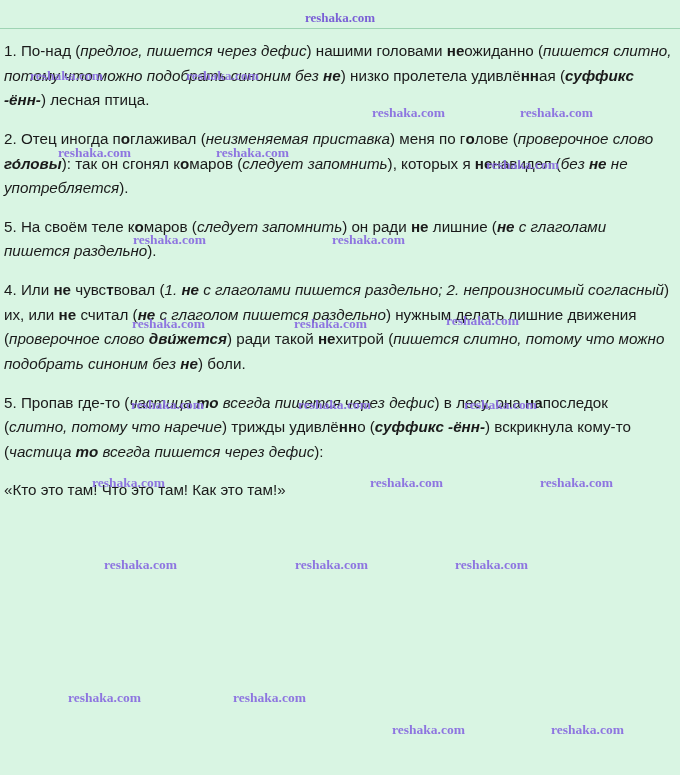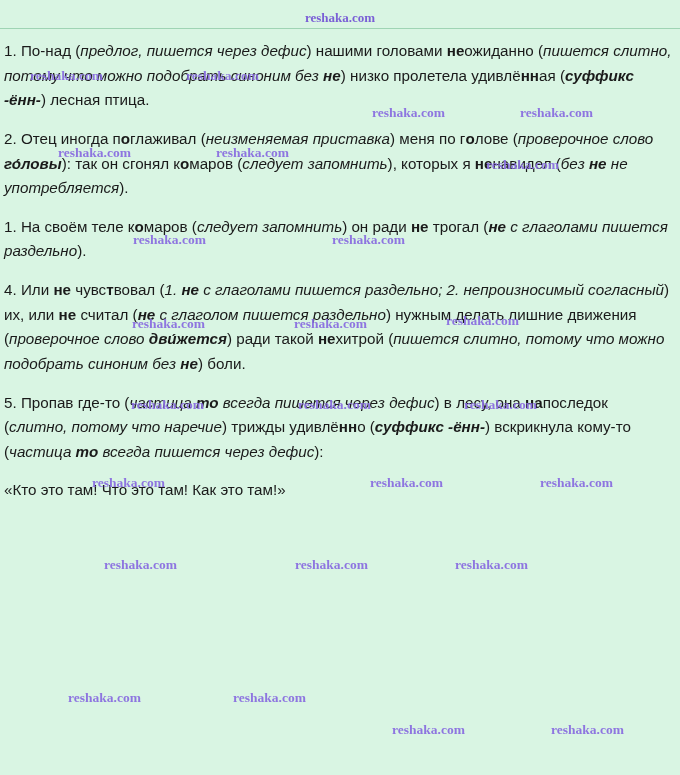--- a/index.html
+++ b/index.html
@@ -85,21 +85,21 @@
 
   <div class="top-watermark">
     <span class="wm">reshaka.com</span>
   </div>
 
   <hr class="divider">
 
   <div class="content" id="answers">
       <p class="para"><span>1. По-над (</span><span class="i">предлог, пишется через дефис</span><span>) нашими головами </span><span class="b">не</span><span>ожиданно (</span><span class="i">пишется слитно, потому что можно подобрать синоним без </span><span class="bi">не</span><span>) низко пролетела удивлё</span><span class="b">нн</span><span>ая (</span><span class="bi">суффикс -ённ-</span><span>) лесная птица.</span></p>
       <p class="para"><span>2. Отец иногда п</span><span class="b">о</span><span>глаживал (</span><span class="i">неизменяемая приставка</span><span>) меня по г</span><span class="b">о</span><span>лове (</span><span class="i">проверочное слово </span><span class="bi">го́ловы</span><span>): так он сгонял к</span><span class="b">о</span><span>маров (</span><span class="i">следует запомнить</span><span>), которых я </span><span class="b">не</span><span>навидел (</span><span class="i">без </span><span class="bi">не</span><span class="i"> не употребляется</span><span>).</span></p>
-      <p class="para"><span>1. На своём теле к</span><span class="b">о</span><span>маров (</span><span class="i">следует запомнить</span><span>) он ради </span><span class="b">не</span><span> трогал (</span><span class="bi">не</span><span class="i"> с глаголами пишется раздельно</span><span>).</span></p>
+      <p class="para"><span>5. На своём теле к</span><span class="b">о</span><span>маров (</span><span class="i">следует запомнить</span><span>) он ради </span><span class="b">не</span><span> лишние (</span><span class="bi">не</span><span class="i"> с глаголами пишется раздельно</span><span>).</span></p>
       <p class="para"><span>4. Или </span><span class="b">не</span><span> чувс</span><span class="b">т</span><span>вовал (</span><span class="i">1. </span><span class="bi">не</span><span class="i"> с глаголами пишется раздельно; 2. непроизносимый согласный</span><span>) их, или </span><span class="b">не</span><span> считал (</span><span class="bi">не</span><span class="i"> с глаголом пишется раздельно</span><span>) нужным делать лишние движения (</span><span class="i">проверочное слово </span><span class="bi">дви́жется</span><span>) ради такой </span><span class="b">не</span><span>хитрой (</span><span class="i">пишется слитно, потому что можно подобрать синоним без </span><span class="bi">не</span><span>) боли.</span></p>
       <p class="para"><span>5. Пропав где-то (</span><span class="i">частица </span><span class="bi">то</span><span class="i"> всегда пишется через дефис</span><span>) в лесу, она </span><span class="b">на</span><span>последок (</span><span class="i">слитно, потому что наречие</span><span>) трижды удивлё</span><span class="b">нн</span><span>о (</span><span class="bi">суффикс -ённ-</span><span>) вскрикнула кому-то (</span><span class="i">частица </span><span class="bi">то</span><span class="i"> всегда пишется через дефис</span><span>):</span></p>
       <p class="para"><span>«Кто это там! Что это там! Как это там!»</span></p>
     </div>
 
   <div id="watermarks">
       <span class="wmk" style="left: 30px; top: 68px;">reshaka.com</span>
       <span class="wmk" style="left: 186px; top: 68px;">reshaka.com</span>
       <span class="wmk" style="left: 372px; top: 105px;">reshaka.com</span>
       <span class="wmk" style="left: 520px; top: 105px;">reshaka.com</span>

